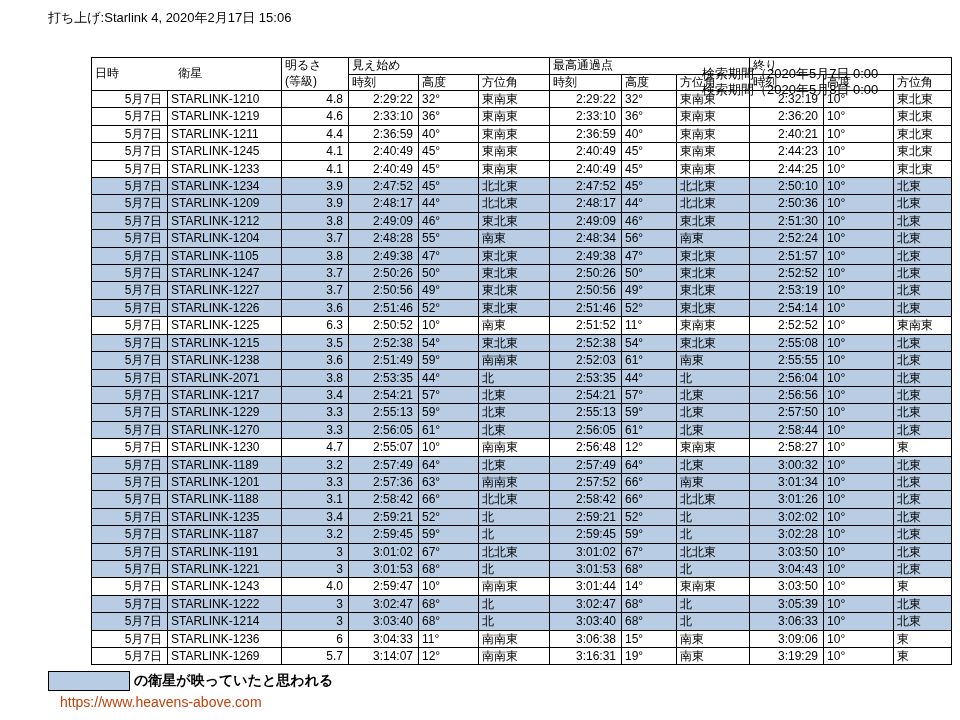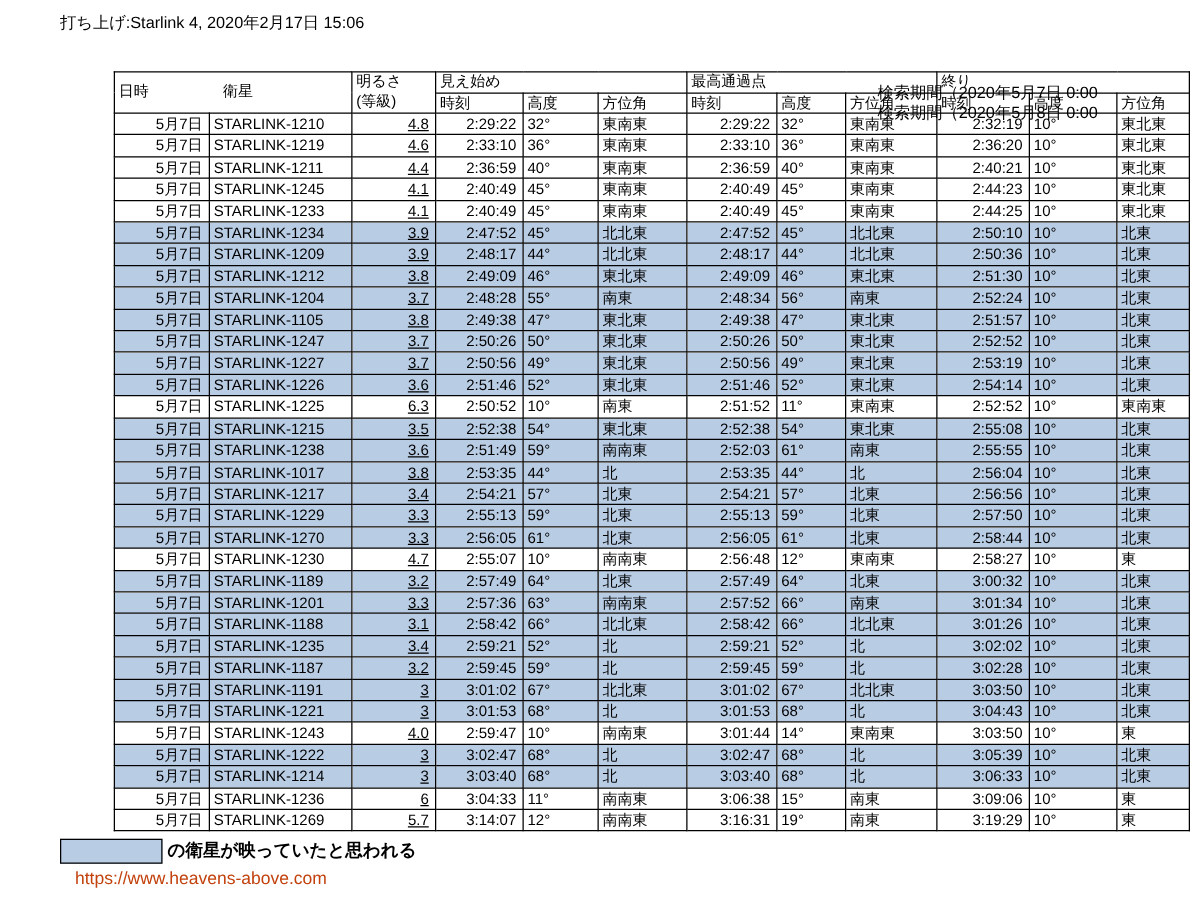--- a/index.html
+++ b/index.html
@@ -20,21 +20,21 @@
     padding:0 3px; white-space:nowrap; overflow:hidden;
     line-height:16.4px; height:16.4px; vertical-align:middle;
   }
   .passes thead th { height:15.5px; line-height:15.5px; text-align:left; }
   .passes th.th-mag { vertical-align:top; }
   .passes th .blk { display:block; line-height:15.5px; }
   .th-datesat span { display:inline-block; }
   .th-datesat .sat-label { margin-left:56px; }
   .r { text-align:right; }
   .l { text-align:left; }
-  td.mag { padding-right:8px;text-decoration:underline; }
+  td.mag { padding-right:8px; }
   td.r { padding-right:5px; }
   tr.hl td { background:var(--hl); }
   .legend { position:absolute; left:48px; top:671px; display:flex; align-items:center;font-weight:bold; }
   .swatch {
     display:inline-block; width:80px; height:18px;
     background:var(--hl); border:1px solid #000; margin-right:4px;
   }
   .legend-text { font-size:14px; }
   .url { position:absolute; left:60px; top:694px; font-size:14px; color:#c2410c; text-decoration:none; }
 </style>
@@ -325,21 +325,21 @@
     <td class="r">2:52:03</td>
     <td class="l">61°</td>
     <td class="l">南東</td>
     <td class="r">2:55:55</td>
     <td class="l">10°</td>
     <td class="l">北東</td>
   </tr>
 
   <tr class="hl">
     <td class="r">5月7日</td>
-    <td class="l">STARLINK-1017</td>
+    <td class="l">STARLINK-2071</td>
     <td class="r mag">3.8</td>
     <td class="r">2:53:35</td>
     <td class="l">44°</td>
     <td class="l">北</td>
     <td class="r">2:53:35</td>
     <td class="l">44°</td>
     <td class="l">北</td>
     <td class="r">2:56:04</td>
     <td class="l">10°</td>
     <td class="l">北東</td>

